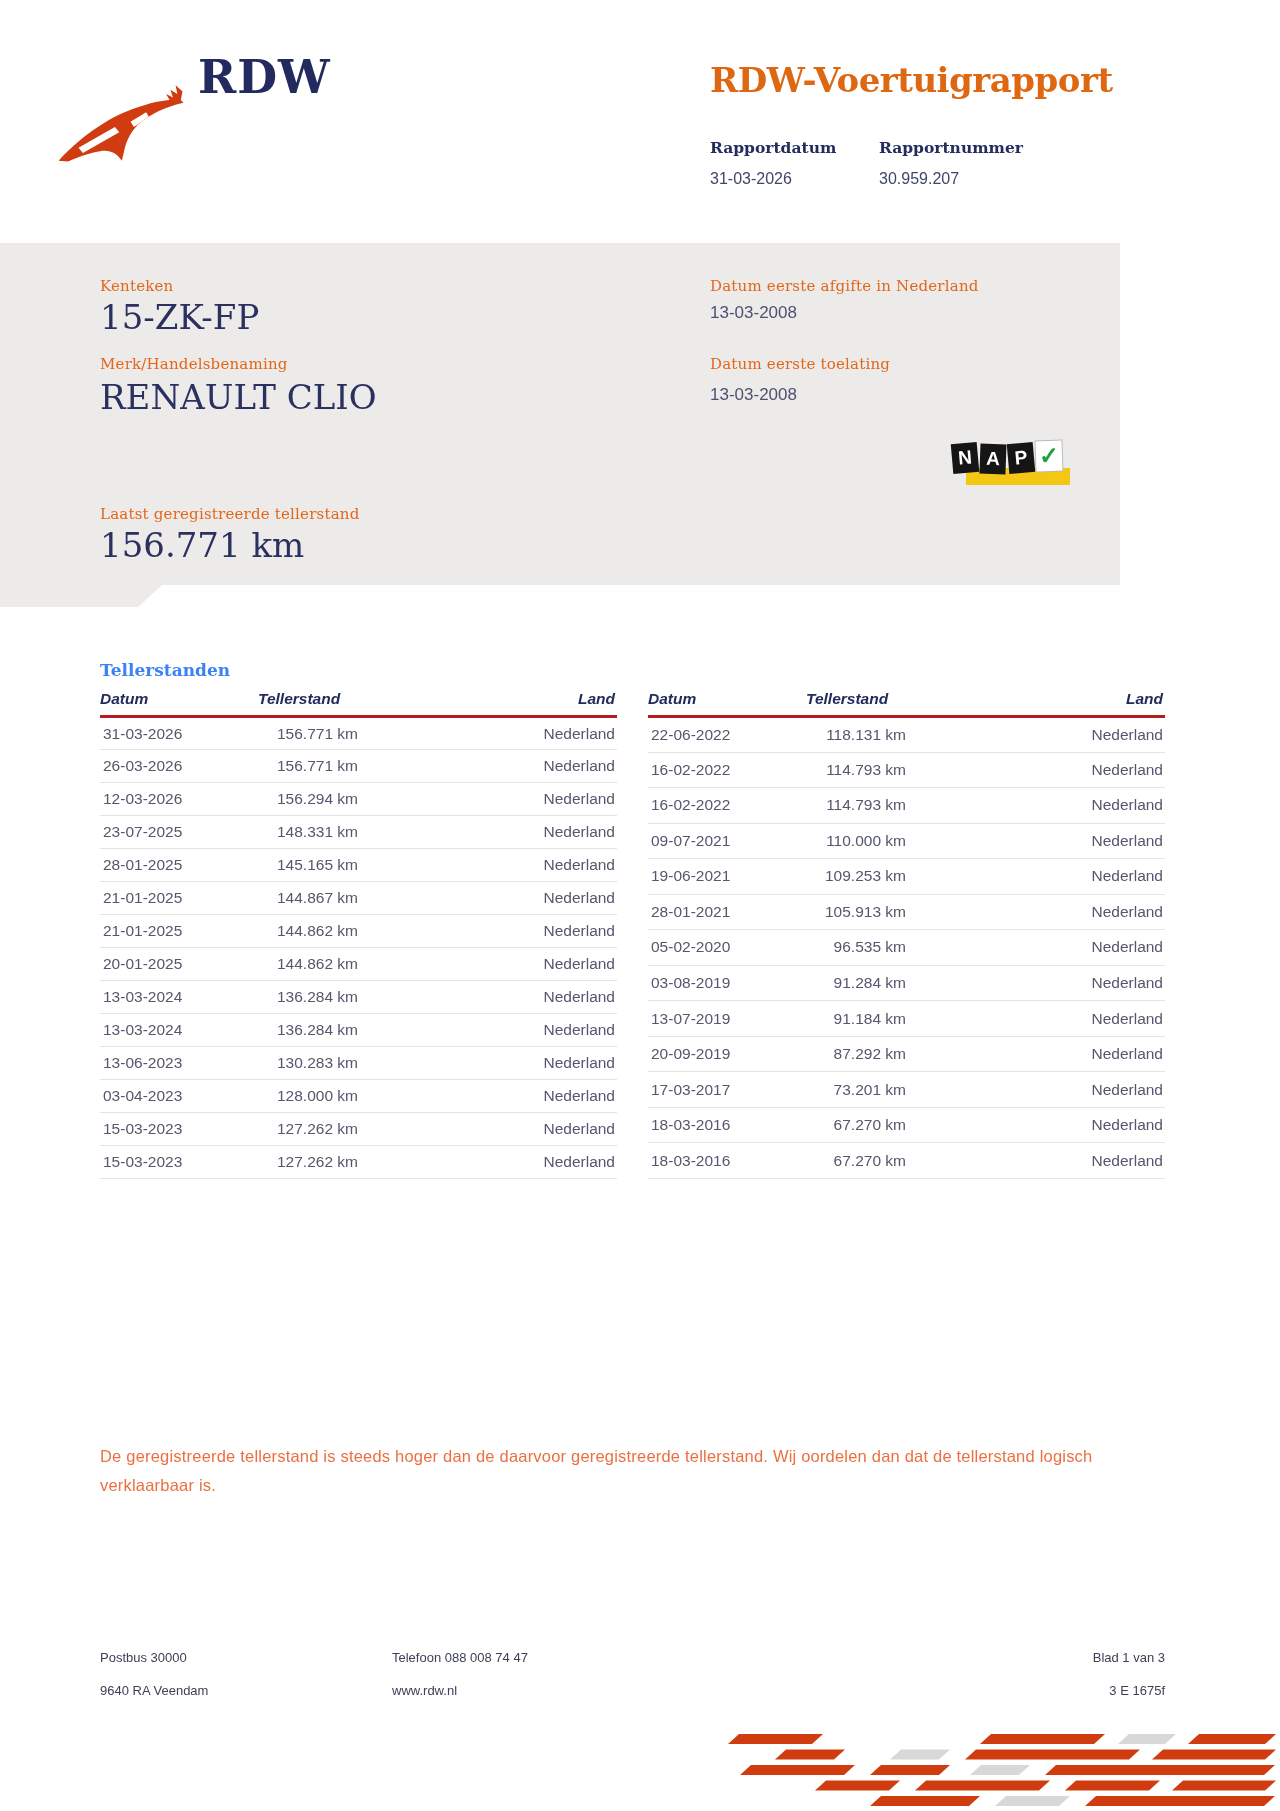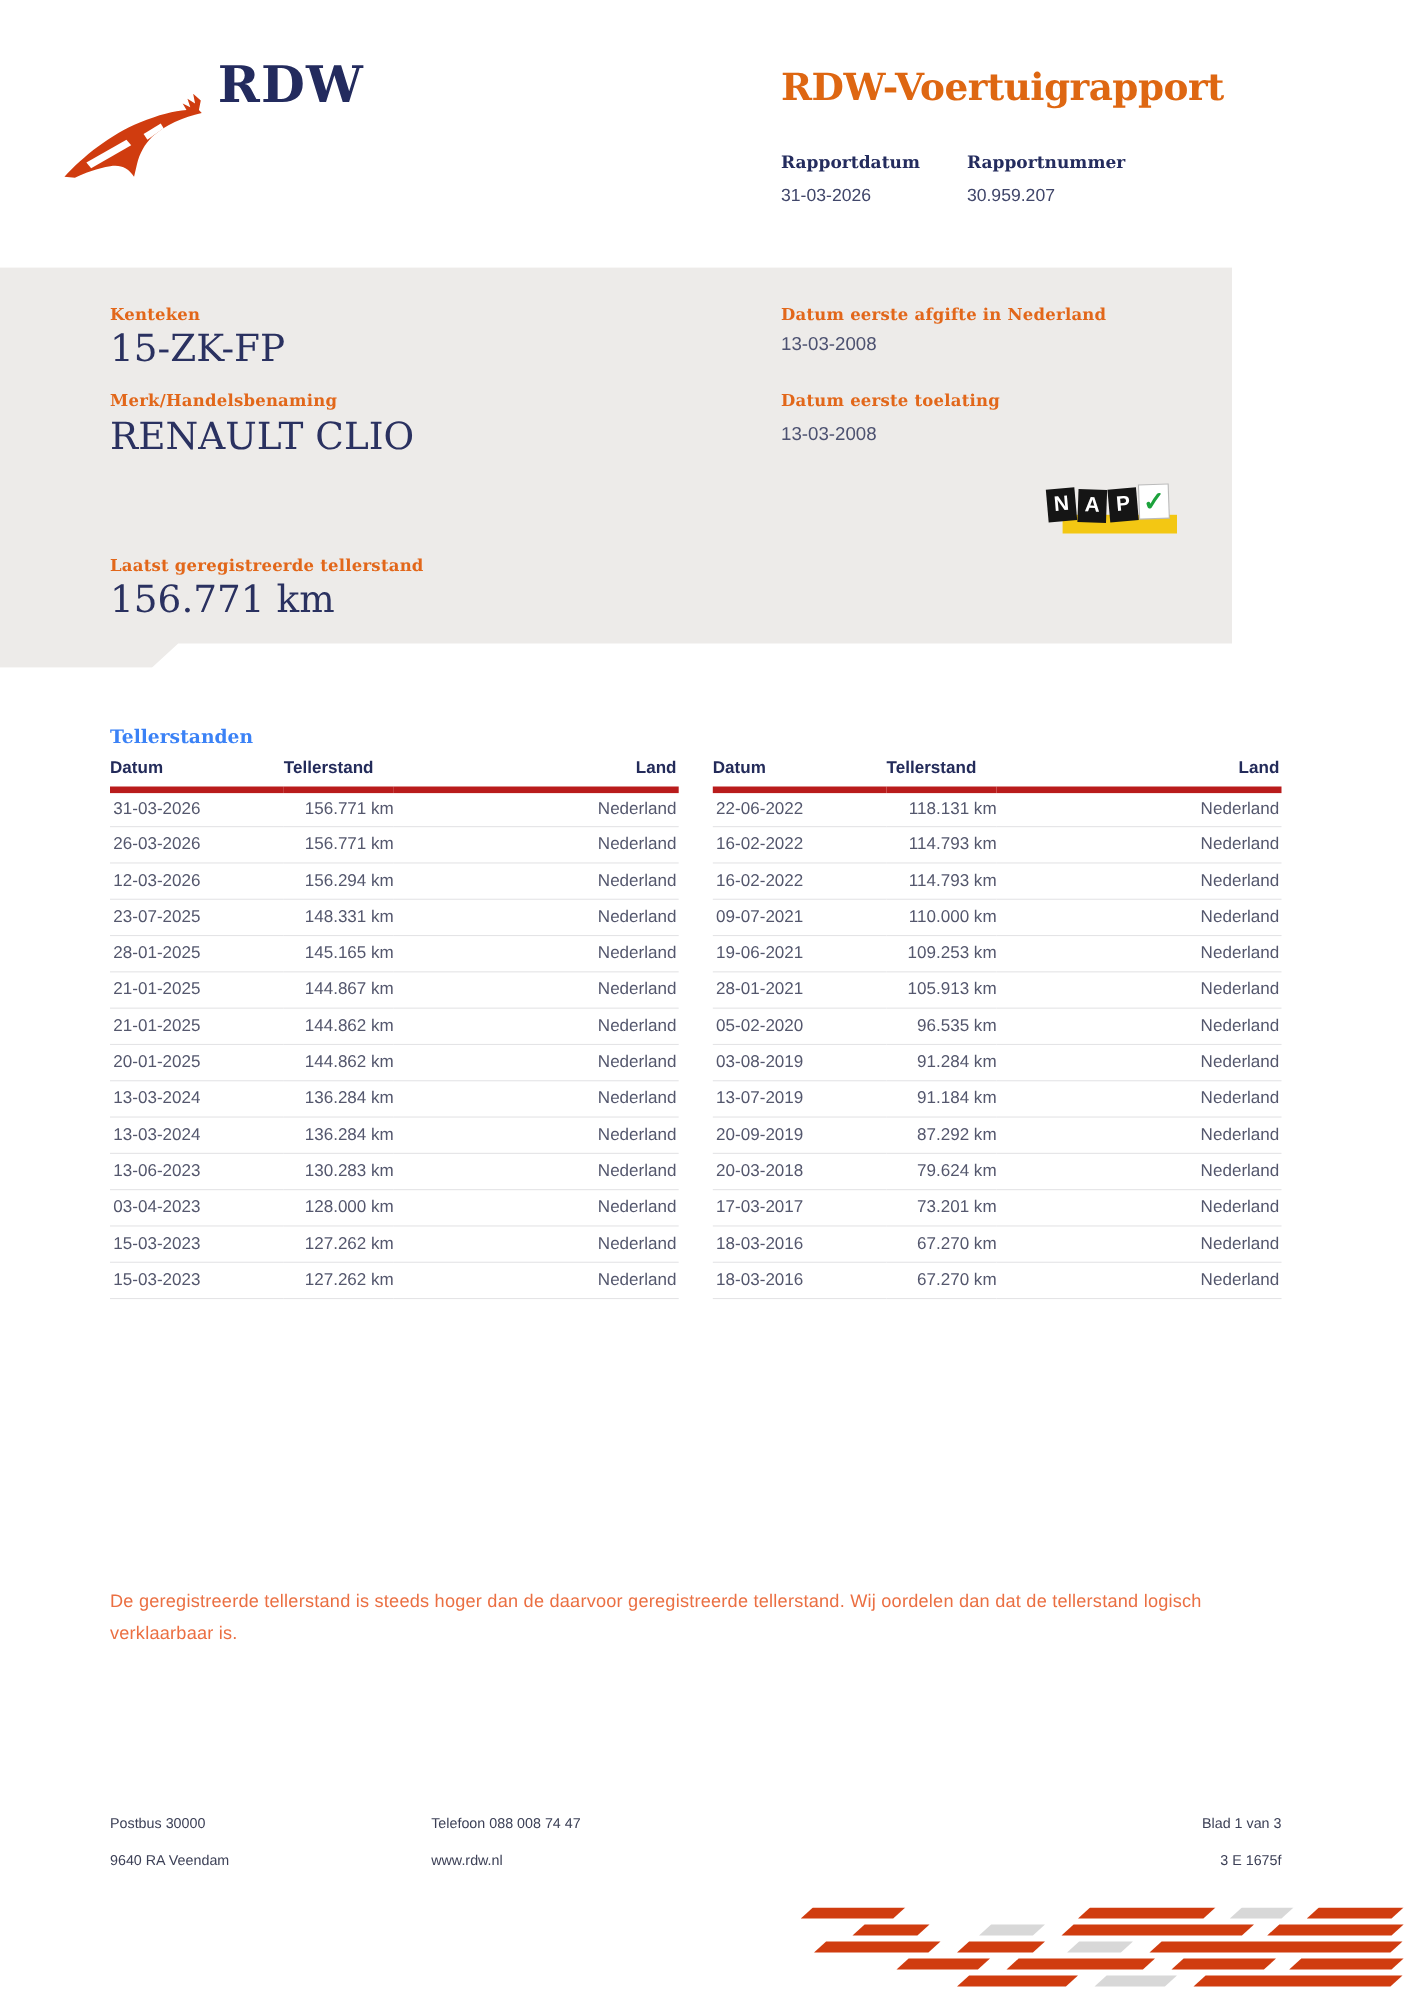--- a/index.html
+++ b/index.html
@@ -17,21 +17,21 @@
                   font-weight:700; font-size:34px; color:#DE6712; letter-spacing:-0.5px; }
   .report-meta { left:710px; top:138px; display:flex; gap:36px; }
   .meta-col { min-width:133px; }
   .meta-label { font-family:"DejaVu Serif", serif; font-weight:700;
                 font-size:15.5px; color:#242C5E; }
   .meta-value { margin-top:13px; font-size:16px; color:#40466A; }
 
   
   .vehicle-panel { left:0; top:243px; width:1120px; height:364px; background:#EDEBE9;
         clip-path: polygon(0 0, 100% 0, 100% 342px, 162px 342px, 138px 364px, 0 100%); }
-  .vp-label { position:absolute; font-family:"DejaVu Serif", serif; font-weight:700;
+  .vp-label { position:absolute; font-family:"DejaVu Serif", serif; font-weight:400;
               font-size:15px; color:#E2671A; letter-spacing:0.2px; }
   .vp-big { position:absolute; font-family:"DejaVu Serif", serif;
             font-size:34px; color:#2A3160; }
   .vp-date { position:absolute; font-size:17px; color:#4C5170; }
   .oordeel { position:absolute; left:710px; top:203px; font-weight:bold;
              font-size:26px; line-height:48px; color:#232B5E; letter-spacing:0.3px; }
 
   
   .nap { position:absolute; left:952px; top:198px; width:130px; height:50px; }
   .nap-bar { position:absolute; left:14px; top:27px; width:104px; height:17px;
@@ -48,21 +48,21 @@
                transform:rotate(-2deg); }
 
   
   .section-title { left:100px; top:660px; font-family:"DejaVu Serif", serif;
                    font-weight:700; font-size:17px; color:#3b82f6; }
   .tables-row { left:100px; top:690px; display:flex; gap:31px; }
   table.mileage { width:517px; border-collapse:collapse; table-layout:fixed; }
   table.mileage col.c1 { width:158px; }
   table.mileage col.c2 { width:100px; }
   table.mileage th { font-size:15.5px; font-weight:bold; color:#232B5A;
-                     padding:0 0 7px 0; border-bottom:6px solid #b91c1c; text-align:left; }
+                     padding:0 0 7px 0; border-bottom:3px solid #b91c1c; text-align:left;font-style:italic; }
   table.mileage th.h-km { text-align:left; }
   table.mileage th.h-land { text-align:right; padding-right:2px; }
   table.mileage td { height:33px; border-bottom:1px solid #E4E4E6;
                      font-size:15.5px; color:#54576D; vertical-align:middle; }
   td.c-datum { padding-left:3px; }
   td.c-km { text-align:right; }
   td.c-land { text-align:right; padding-right:2px; }
 
   
   .explanation { left:100px; top:1430px; width:1015px; }
@@ -272,25 +272,20 @@
             <td class="c-datum">13-07-2019</td>
             <td class="c-km">91.184 km</td>
             <td class="c-land">Nederland</td>
           </tr>
           <tr>
             <td class="c-datum">20-09-2019</td>
             <td class="c-km">87.292 km</td>
             <td class="c-land">Nederland</td>
           </tr>
           <tr>
-            <td class="c-datum">20-03-2018</td>
-            <td class="c-km">79.624 km</td>
-            <td class="c-land">Nederland</td>
-          </tr>
-          <tr>
             <td class="c-datum">17-03-2017</td>
             <td class="c-km">73.201 km</td>
             <td class="c-land">Nederland</td>
           </tr>
           <tr>
             <td class="c-datum">18-03-2016</td>
             <td class="c-km">67.270 km</td>
             <td class="c-land">Nederland</td>
           </tr>
           <tr>

